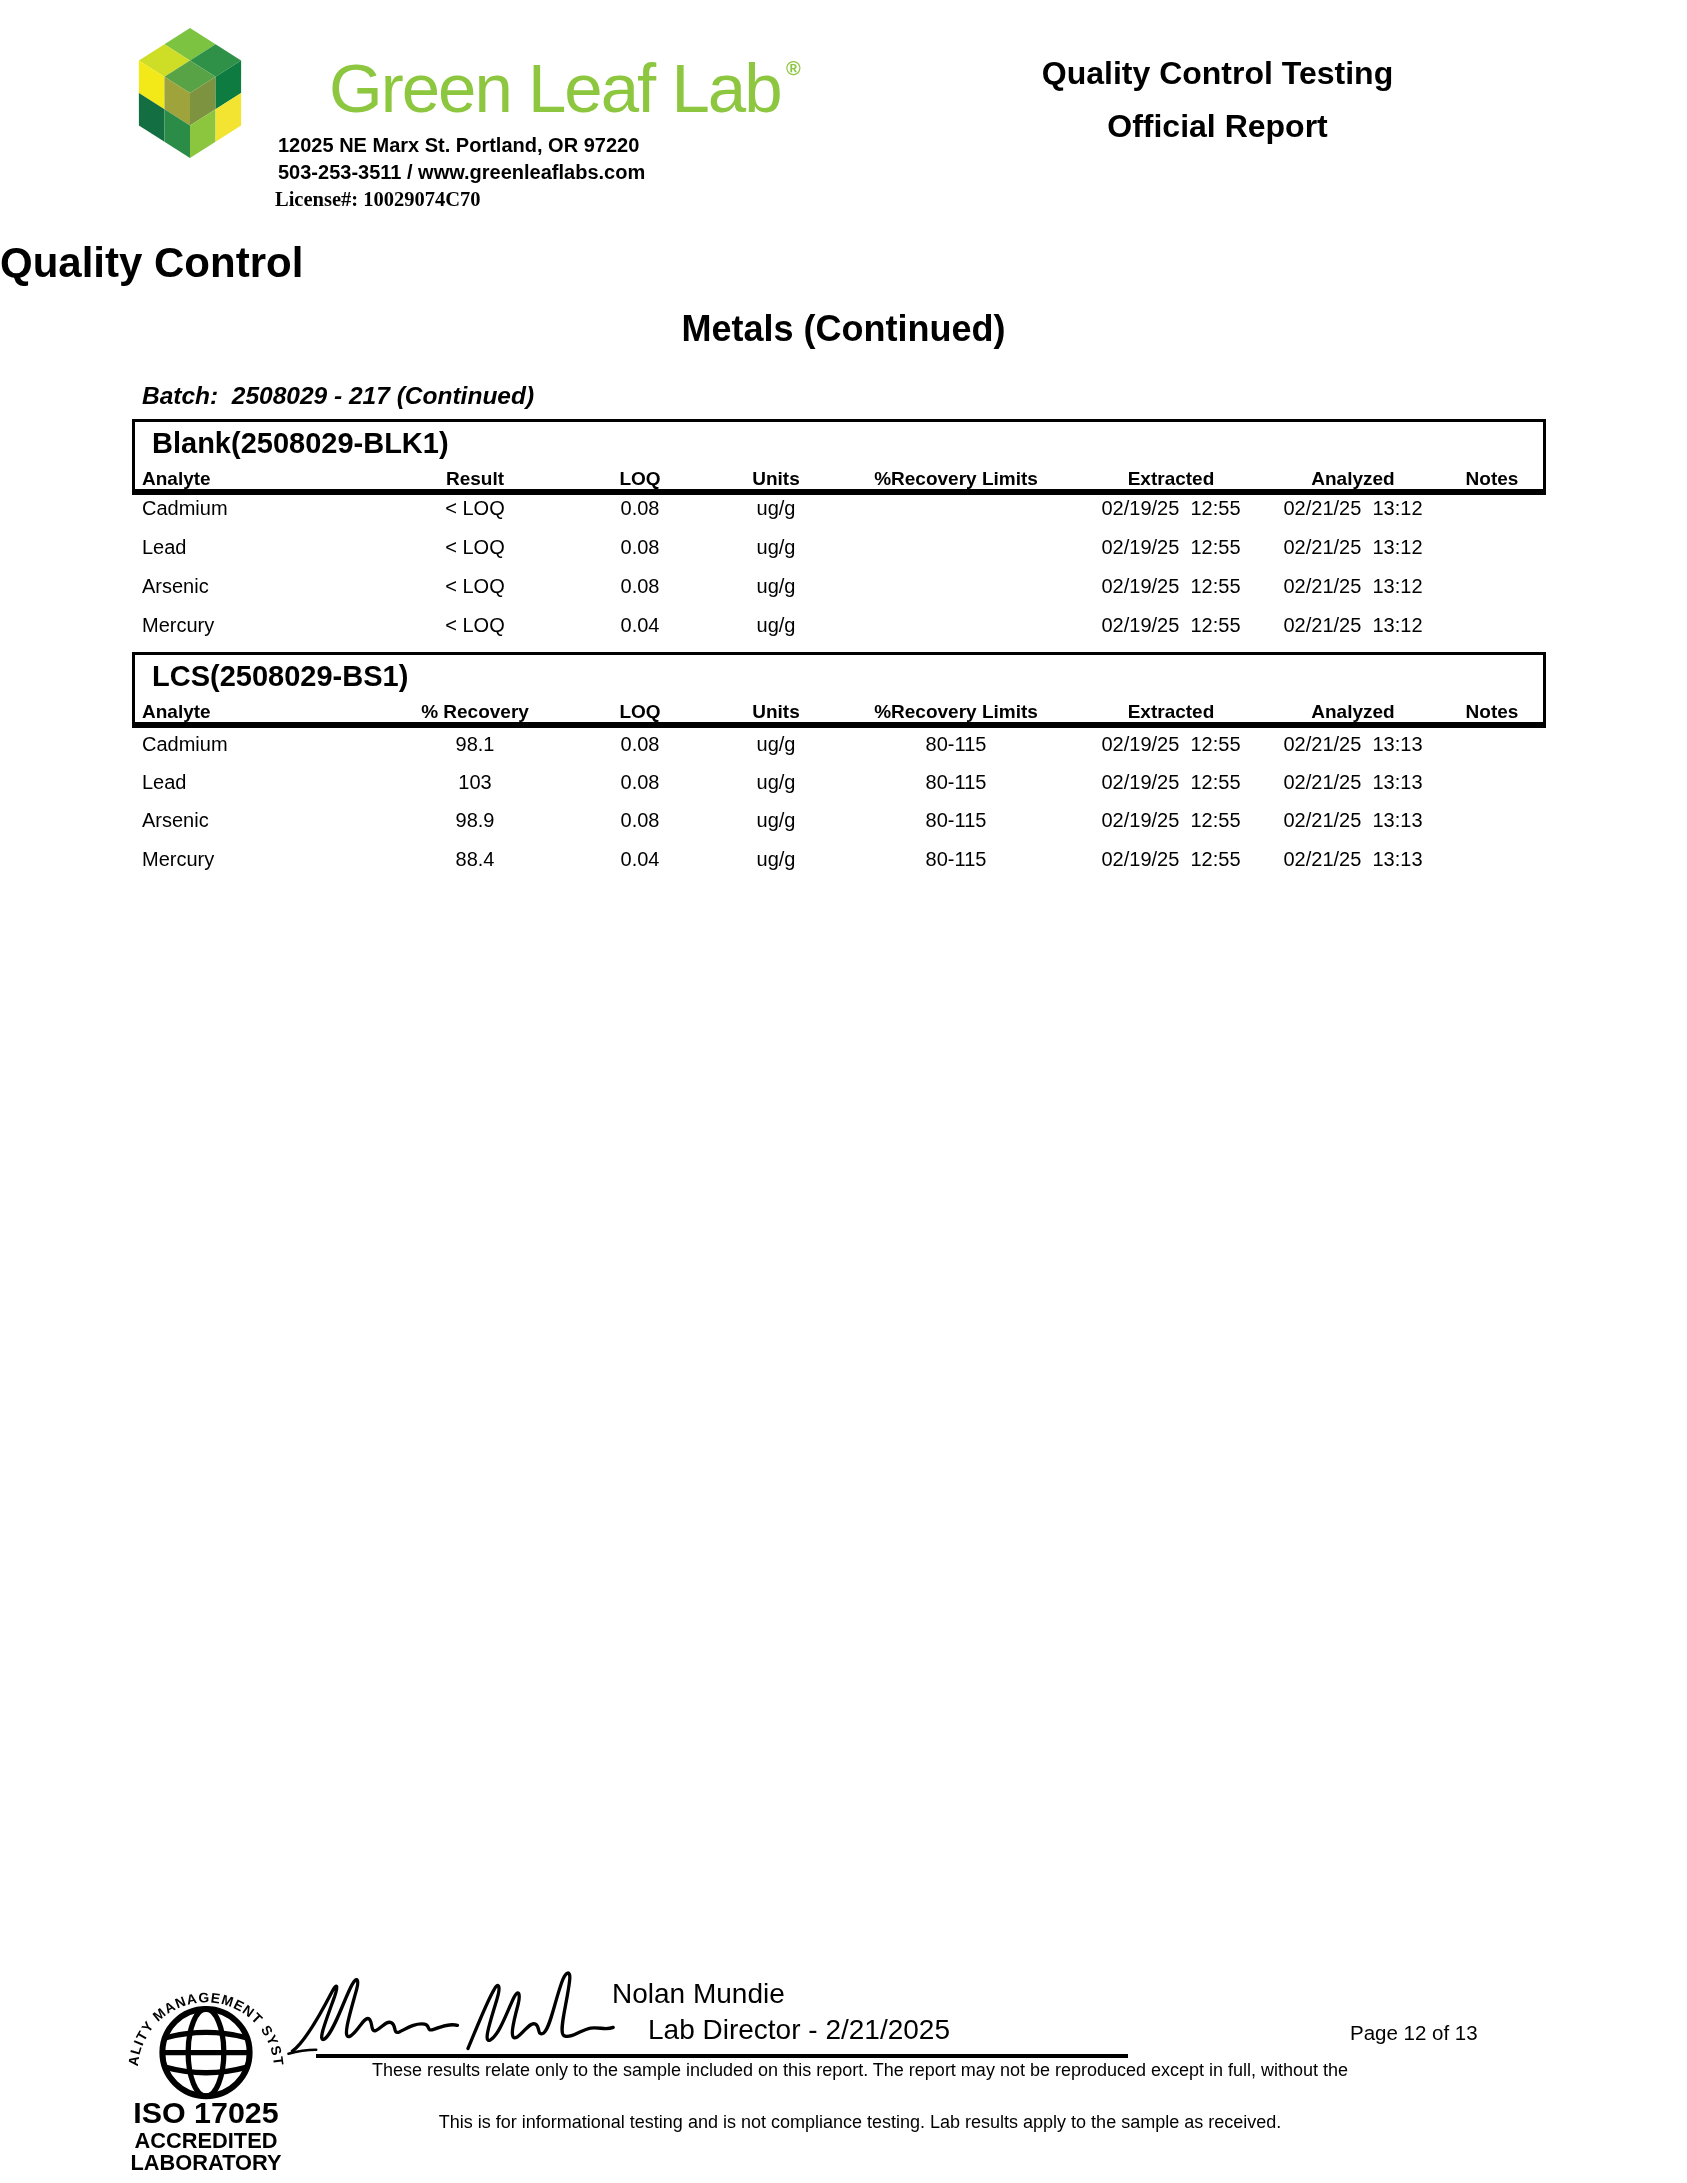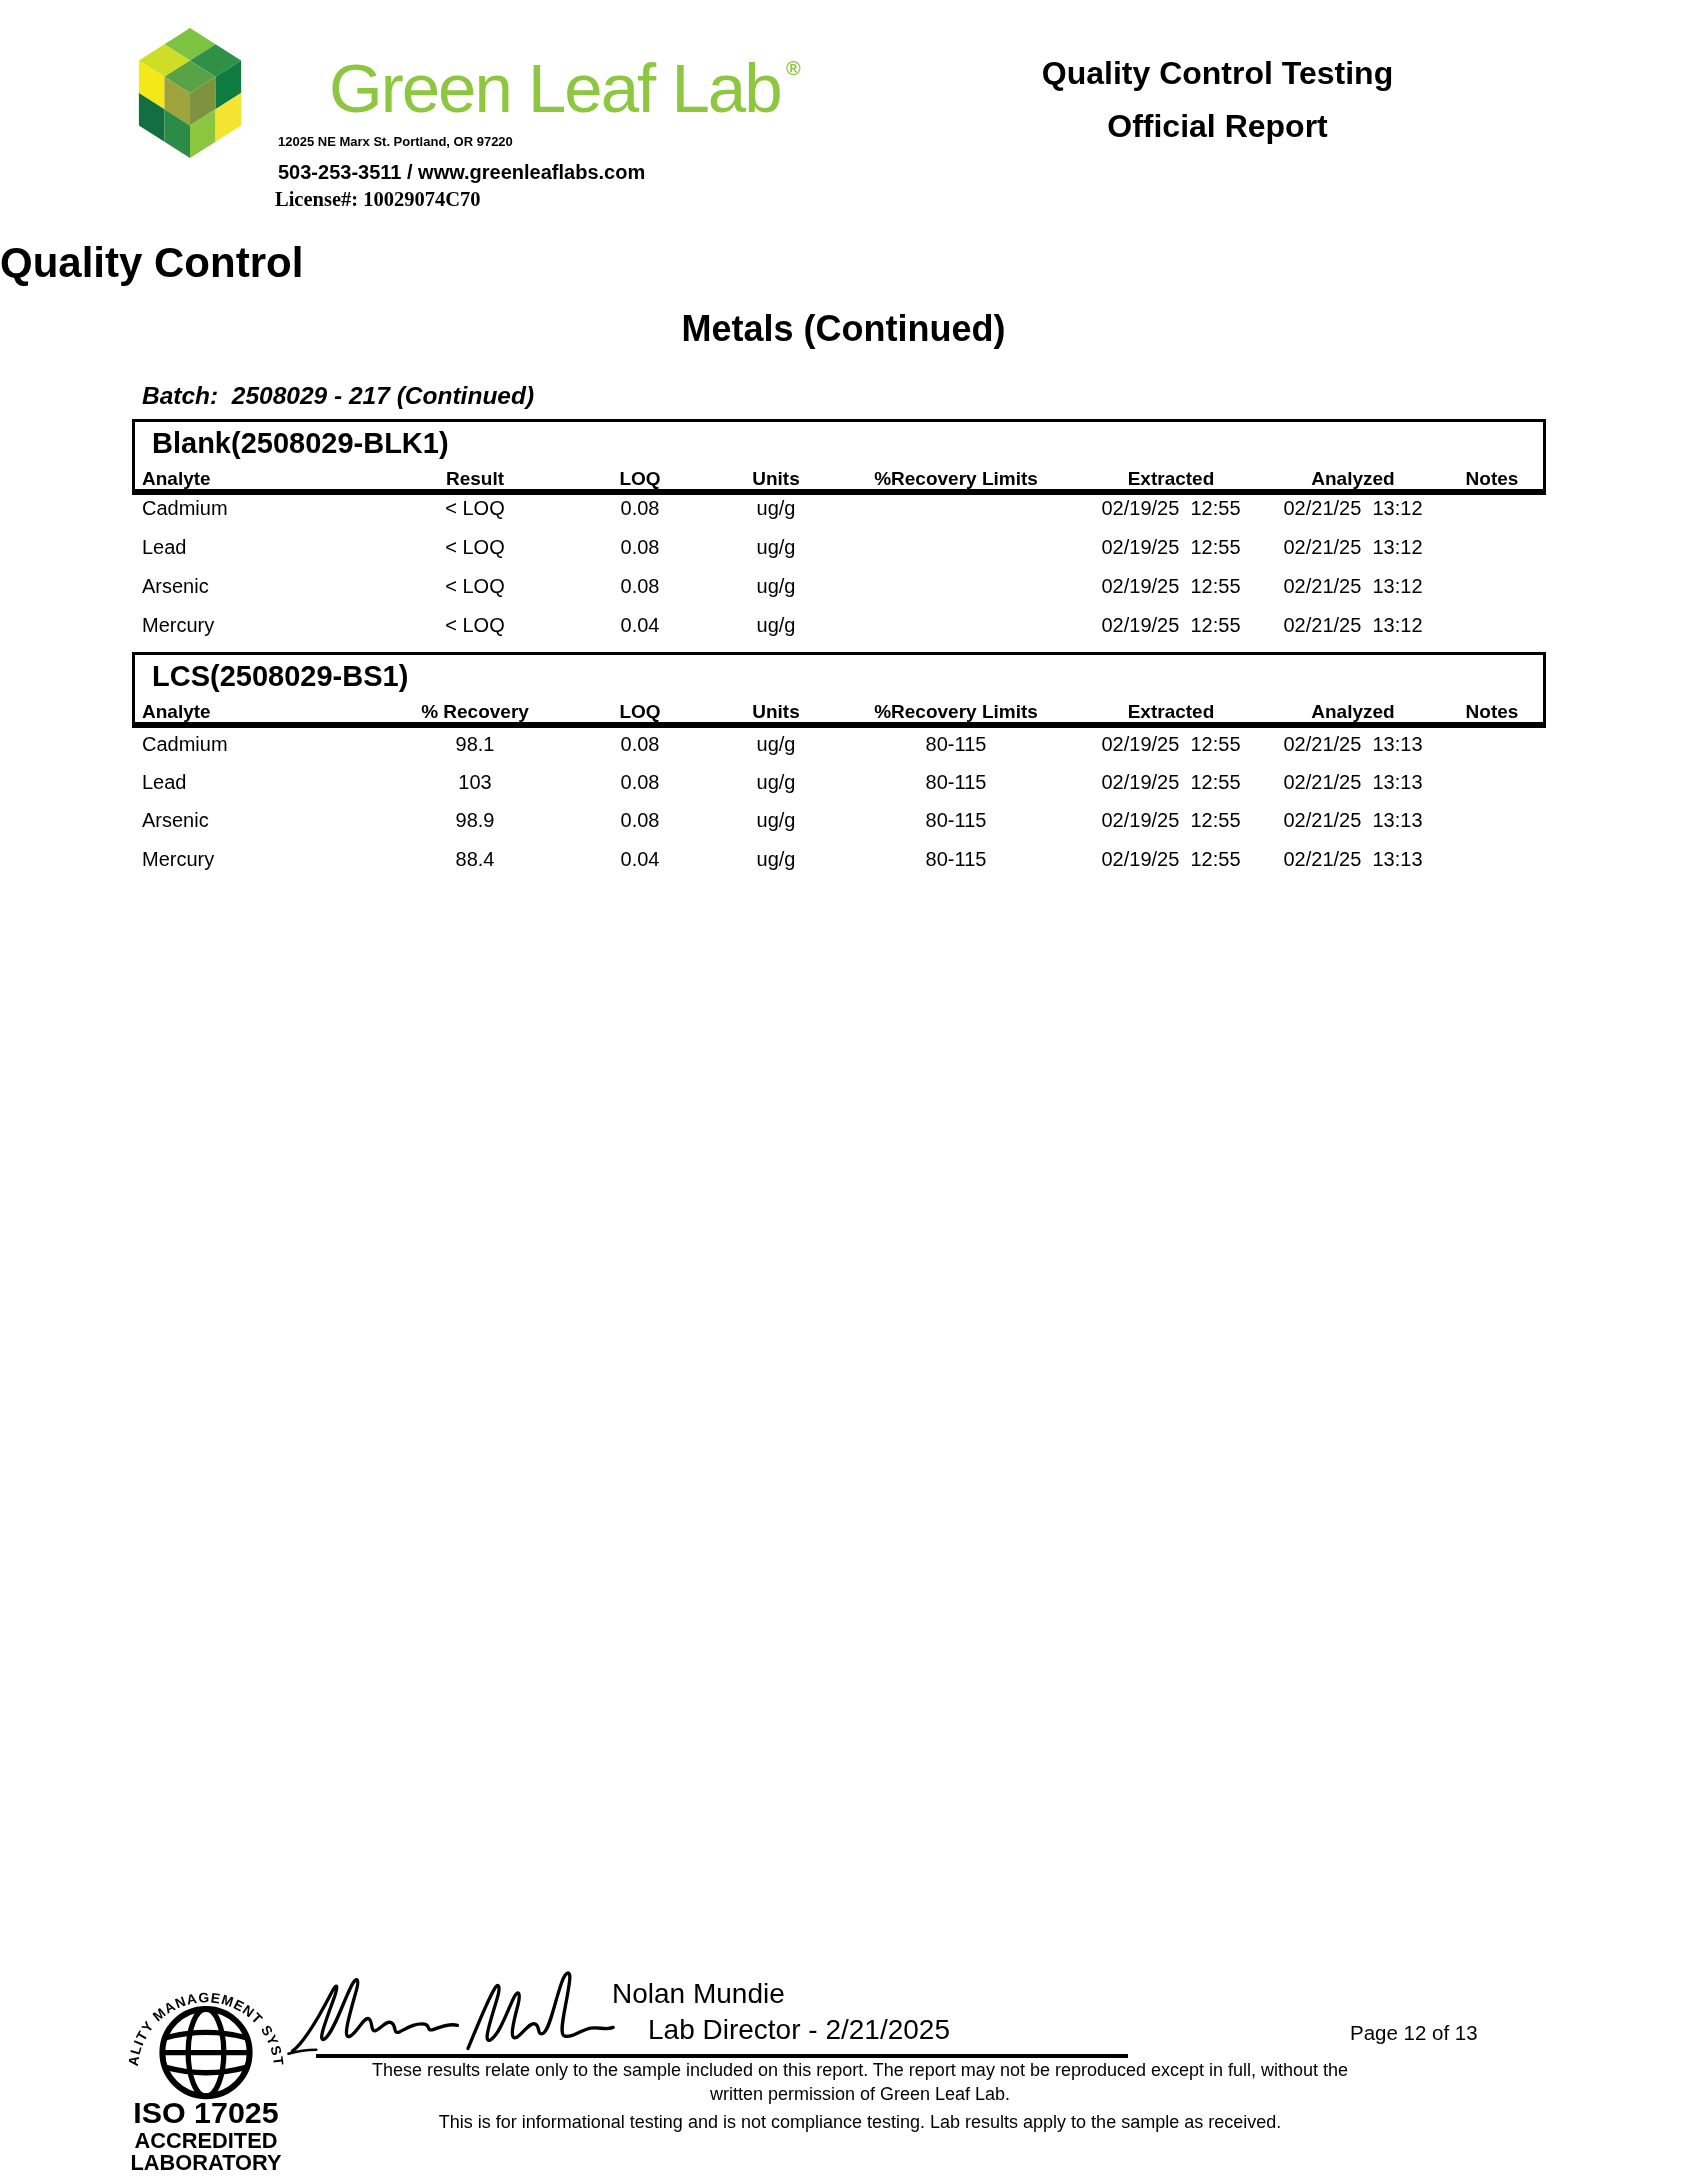--- a/index.html
+++ b/index.html
@@ -16,21 +16,21 @@
   .logo-hex{left:131px;top:28px;width:118px;height:130px;}
   .logo-word{
     left:329px;top:49px;
     font-size:69px;font-weight:normal;letter-spacing:-2px;
     white-space:pre;
   }
   .logo-reg{
     left:786px;top:57px;
     font-size:20px;font-weight:bold;
   }
-  .addr1{left:278px;top:134px;font-size:13px;font-weight:bold;}
+  .addr1{left:278px;top:134px;font-size:20px;font-weight:bold;}
   .addr2{left:278px;top:161px;font-size:20px;font-weight:bold;}
   .license{left:275px;top:188px;font-size:20.5px;font-weight:bold;
     font-family:"Liberation Serif","DejaVu Serif",serif;}
   .report-head{left:986px;width:463px;text-align:center;
     font-size:32px;font-weight:bold;line-height:32px;}
   .rh1{top:57px;} .rh2{top:110px;}
   
   .title-main{left:0;top:239px;width:1687px;text-align:left;
     font-size:42px;font-weight:bold;}
   .title-sub{left:0;top:308px;width:1687px;text-align:center;
@@ -206,17 +206,16 @@
   </svg>
 
   <div class="abs sig-rule"></div>
 
   <div class="abs signer-name">Nolan Mundie</div>
   <div class="abs signer-title">Lab Director - 2/21/2025</div>
 
   <div class="abs page-num">Page 12 of 13</div>
 
   <div class="abs disc d1">These results relate only to the sample included on this report. The report may not be reproduced except in full, without the</div>
-  <div class="abs disc d2">written permission of Green Leaf Lab.</div>
   <div class="abs disc d3">This is for informational testing and is not compliance testing. Lab results apply to the sample as received.</div>
 
 </div>
 
 
 </body></html>

